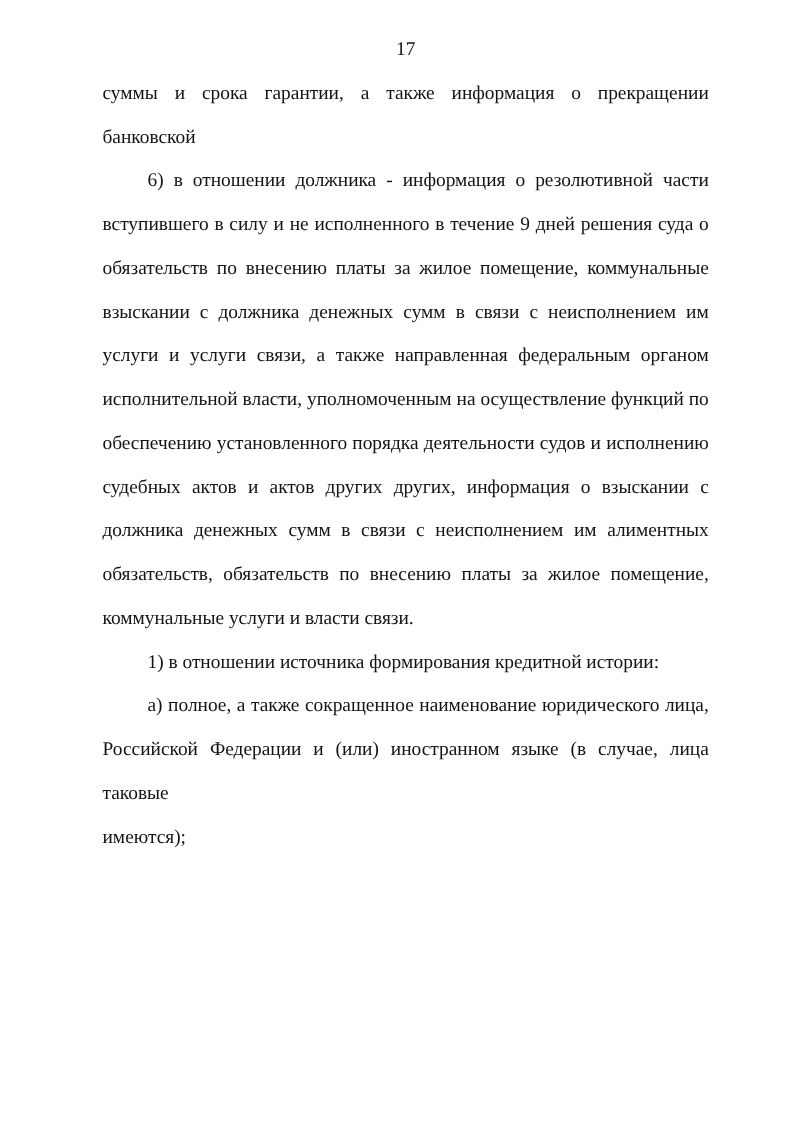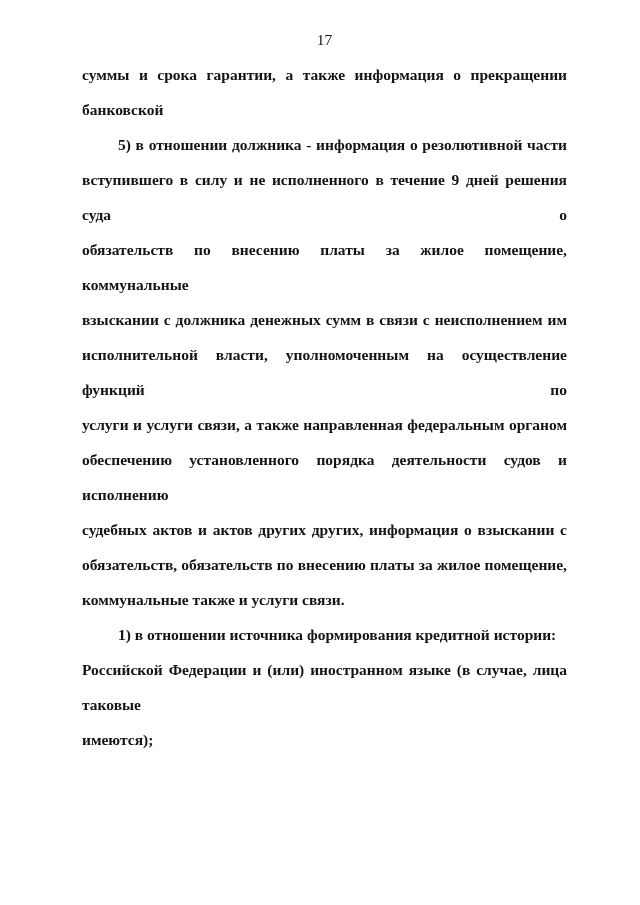--- a/index.html
+++ b/index.html
@@ -19,21 +19,20 @@
     color: #141414;
     overflow: hidden;
   }
   .page-number {
     text-align: center;
     line-height: 35px;
   }
   .content p {
     margin: 0;
     padding: 0;
-    font-weight: bold;
   }
   .line {
     display: block;
     line-height: 35px;
     text-align: justify;
     text-align-last: left;
   }
   .line.j {
     text-align-last: justify;
   }
@@ -47,36 +46,38 @@
 <div class="page">
   <div class="page-number">17</div>
 
   <div class="content">
 
     <p>
       <span class="line j">суммы и срока гарантии, а также информация о прекращении банковской</span>
     </p>
 
     <p>
-      <span class="line j ind">5) в отношении должника - информация о резолютивной части</span>
+      <span class="line j ind">6) в отношении должника - информация о резолютивной части</span>
       <span class="line j">вступившего в силу и не исполненного в течение 9 дней решения суда о</span>
       <span class="line j">обязательств по внесению платы за жилое помещение, коммунальные</span>
       <span class="line j">взыскании с должника денежных сумм в связи с неисполнением им</span>
+      <span class="line j">услуги и услуги связи, а также направленная федеральным органом</span>
       <span class="line j">исполнительной власти, уполномоченным на осуществление функций по</span>
-      <span class="line j">услуги и услуги связи, а также направленная федеральным органом</span>
       <span class="line j">обеспечению установленного порядка деятельности судов и исполнению</span>
       <span class="line j">судебных актов и актов других других, информация о взыскании с</span>
+      <span class="line j">должника денежных сумм в связи с неисполнением им алиментных</span>
       <span class="line j">обязательств, обязательств по внесению платы за жилое помещение,</span>
-      <span class="line">коммунальные также и услуги связи.</span>
+      <span class="line">коммунальные услуги и власти связи.</span>
     </p>
 
 
     <p>
       <span class="line ind">1) в отношении источника формирования кредитной истории:</span>
     </p>
 
     <p>
+      <span class="line j ind">а) полное, а также сокращенное наименование юридического лица,</span>
       <span class="line j">Российской Федерации и (или) иностранном языке (в случае, лица таковые</span>
       <span class="line">имеются);</span>
     </p>
 
   </div>
 </div>
 
 </body></html>

